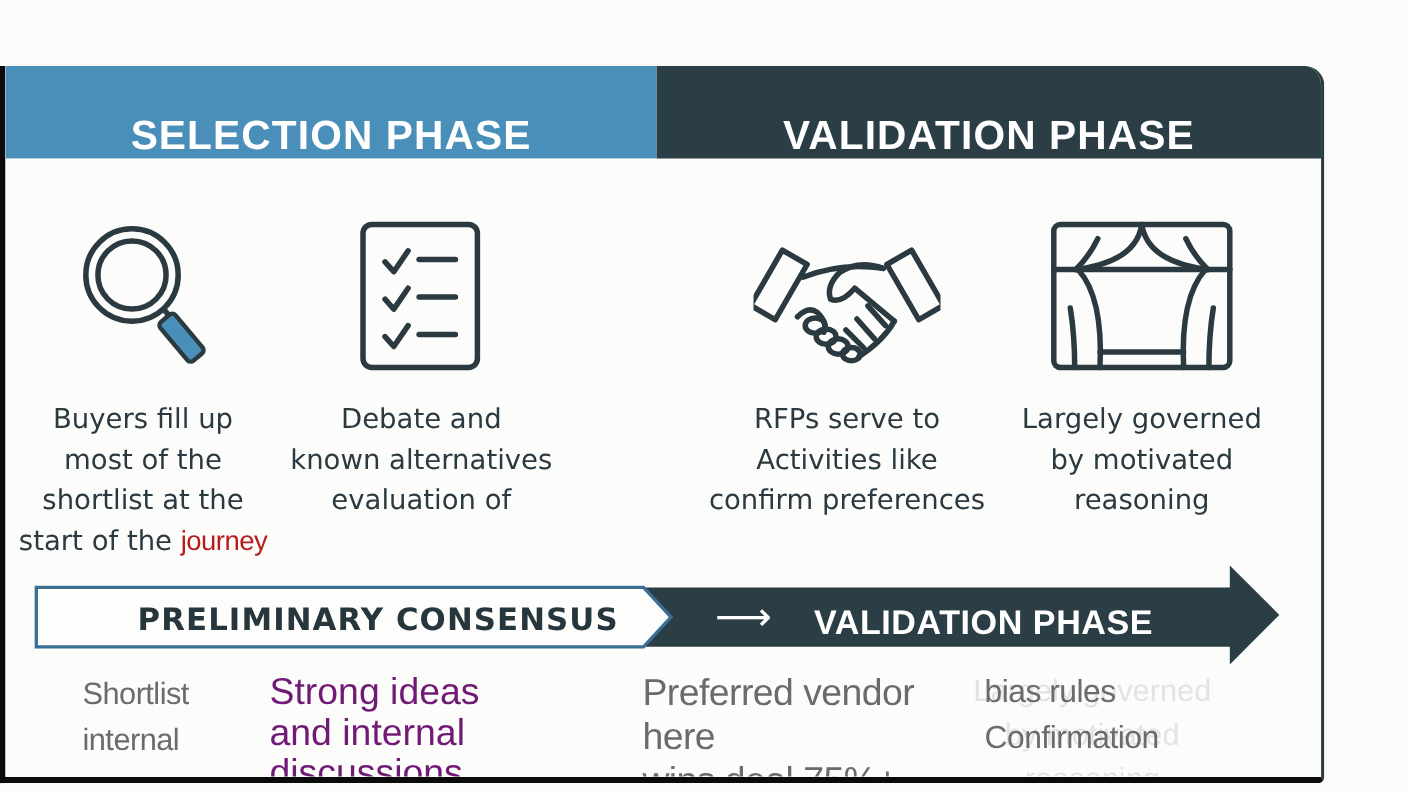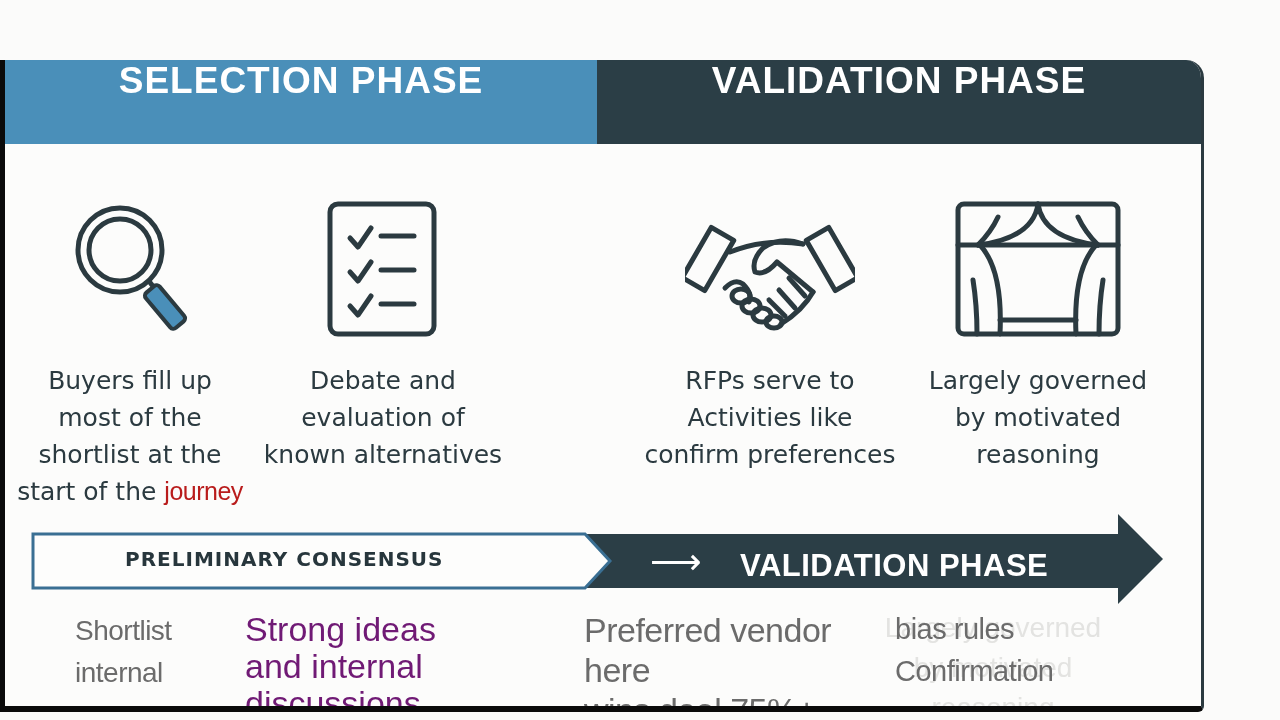--- a/index.html
+++ b/index.html
@@ -13,33 +13,33 @@
     position:absolute; left:0; top:60px; width:1204px; height:652px;
     background:#fcfcfb;
     border-right:3px solid #2b3a40;
     border-bottom:6px solid #0b0b0b;
     border-left:5px solid #0b0b0b;
     border-top-right-radius:18px;
     border-bottom-right-radius:6px;
     box-sizing:border-box;
     overflow:hidden;
   }
-  .hdr { position:absolute; top:0; height:84px; display:flex; align-items:flex-start; justify-content:center;
+  .hdr { position:absolute; top:0; height:84px; display:flex; align-items:flex-end; justify-content:center;
          font-family:"Liberation Sans",sans-serif; font-weight:bold; font-size:37px; letter-spacing:1px; color:#fff; }
   .hdr.sel { left:0; width:592px; background:#4a8fb9; }
   .hdr.val { left:592px; right:0; background:#2b3e46; border-top-right-radius:14px; }
 
   .col { position:absolute; top:140px; width:280px; text-align:center; }
   .col svg { display:block; margin:0 auto; }
   .col .txt { margin-top:22px; font-size:25px; line-height:37px; color:#2b3a40; }
   .col .txt .grey { font-family:"Liberation Sans",sans-serif; color:#b91c1c; letter-spacing:-0.5px; }
 
   .timeline { position:absolute; left:0; top:448px; width:1204px; height:100px; }
   .tl-label-left { position:absolute; left:120px; top:39px; font-family:"DejaVu Sans",sans-serif; font-weight:bold;
-      font-size:20px; letter-spacing:1px; color:#27363c; }
+      font-size:28px; letter-spacing:1px; color:#27363c; }
   .tl-arrow { position:absolute; left:645px; top:33px; font-size:36px; color:#fff; }
   .tl-label-right { position:absolute; left:735px; top:40px; font-family:"Liberation Sans",sans-serif; font-weight:bold;
       font-size:31px; color:#fff; letter-spacing:0.5px; }
 
   .sub { position:absolute; text-align:left; font-family:"Liberation Sans",sans-serif; }
   .sub.grey { color:#6b6b6b; font-size:28px; line-height:42px; letter-spacing:-0.5px; }
   .sub.dark { color:#701a75; font-size:34px; line-height:37px; }
   .ghost { position:absolute; font-family:"Liberation Sans",sans-serif; font-size:28px; color:#e3e3e1; line-height:40px; text-align:center; }
 </style>
 </head>
@@ -76,22 +76,22 @@
         <polyline points="37,38 45,47 58,28"></polyline>
           <line x1="68" y1="36" x2="101" y2="36"></line>
         <polyline points="37,72 45,81 58,62"></polyline>
           <line x1="68" y1="70" x2="101" y2="70"></line>
         <polyline points="37,106 45,115 58,96"></polyline>
           <line x1="68" y1="104" x2="101" y2="104"></line>
       </g>
     </svg>
     <div class="txt">
       <div>Debate and</div>
+      <div>known alternatives</div>
       <div>evaluation of</div>
-      <div>known alternatives</div>
     </div>
   </div>
 
   <div class="col" style="left:625px;">
     <svg width="170" height="140" viewBox="0 0 170 140">
       <g fill="none" stroke="#2b3a40" stroke-width="5" stroke-linejoin="round" stroke-linecap="round">
         <rect x="10" y="30" width="26" height="58" transform="rotate(30 23 59)"></rect>
         <rect x="134" y="30" width="26" height="58" transform="rotate(-30 147 59)"></rect>
         <path d="M45 52 Q80 38 118 44"></path>
         <path d="M118 44 Q95 36 78 48 Q66 60 70 72 Q80 76 92 62 L128 92"></path>

